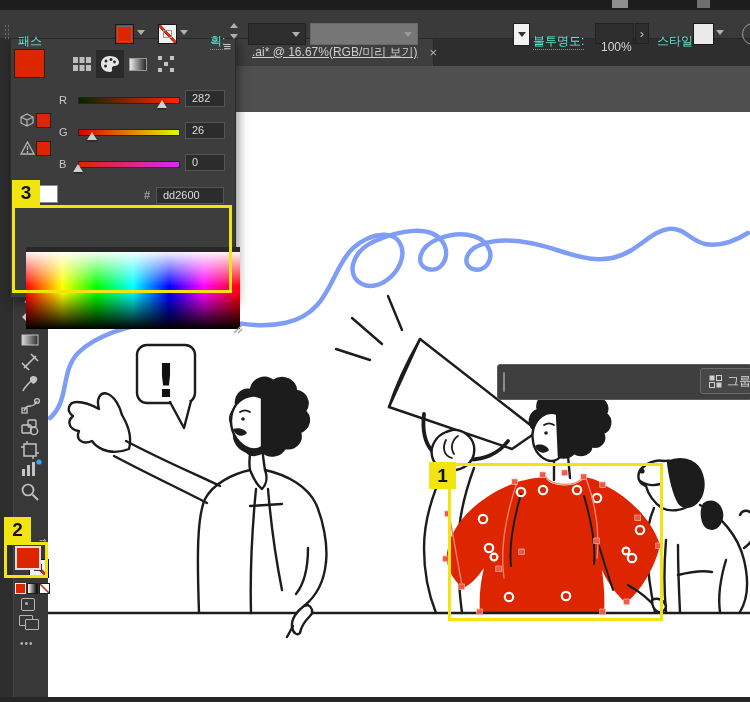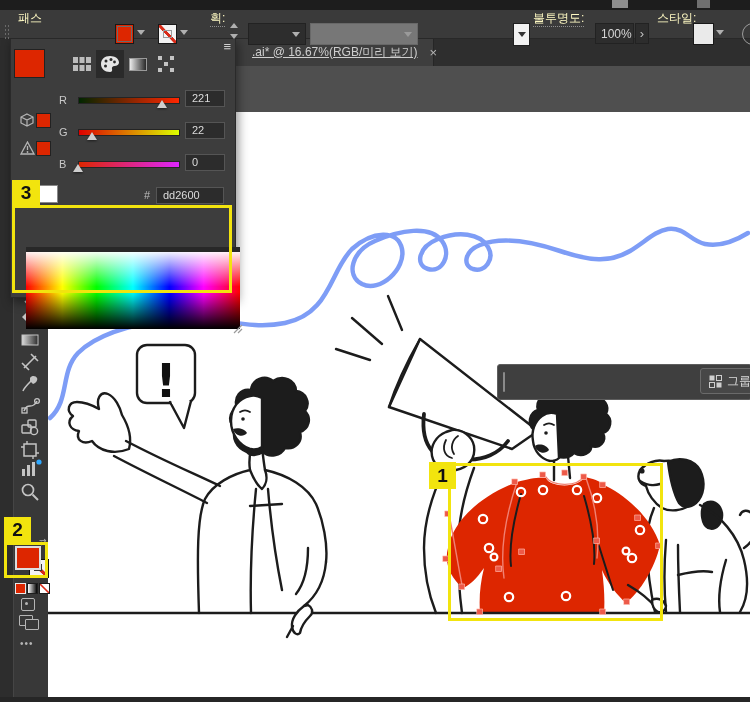--- a/index.html
+++ b/index.html
@@ -6,21 +6,21 @@
   #app{position:relative;width:750px;height:702px;overflow:hidden;
        font-family:"Liberation Sans","DejaVu Sans",sans-serif;
        -webkit-font-smoothing:antialiased;background:#fff;}
   .abs{position:absolute;}
   
   #top-strip{left:0;top:0;width:750px;height:10px;background:#1d1d1d;z-index:20;}
   .top-mark{top:0;height:8px;background:#8f8f8f;}
   
   #control-bar{left:0;top:10px;width:750px;height:28px;background:#3a3a3a;
                border-bottom:1px solid #282828;z-index:20;color:#bdbdbd;font-size:12px;}
-  .cb-label{top:0;color:#fef9c3;white-space:nowrap;}
+  .cb-label{top:23px;color:#5eead4;white-space:nowrap;}
   .dotted-u{border-bottom:1px dotted #8f8f8f;padding-bottom:1px;}
   .chev{width:0;height:0;border-left:4px solid transparent;border-right:4px solid transparent;
         border-top:5px solid #b0b0b0;}
   .chev-up{width:0;height:0;border-left:4px solid transparent;border-right:4px solid transparent;
         border-bottom:5px solid #b0b0b0;}
   #cb-grip{left:5px;top:15px;width:4px;height:16px;
      background:repeating-linear-gradient(to bottom,#6a6a6a 0 2px,transparent 2px 4px),
                 repeating-linear-gradient(to bottom,#6a6a6a 0 2px,transparent 2px 4px);
      background-size:1px 100%,1px 100%;background-position:0 0,3px 0;background-repeat:no-repeat;}
   #cb-fill{left:115px;top:14px;width:17px;height:18px;border:1px solid #181818;
@@ -31,21 +31,21 @@
   #cb-stroke .hole{position:absolute;left:4px;top:5px;width:7px;height:6px;border:1px solid #9a9a9a;}
   .dd{background:#2d2d2d;border:1px solid #222;height:20px;}
   .dd-dis{background:#777777;border:1px solid #686868;height:20px;}
   #cb-brush{left:422px;top:13px;width:90px;height:21px;background:#f2f2f2;border:1px solid #1f1f1f;
             color:#111;display:flex;align-items:center;}
   #cb-brush .line{width:48px;height:2.5px;background:#111;margin:0 6px 0 6px;}
   #cb-brush-chev{left:513px;top:13px;width:15px;height:21px;background:#f2f2f2;border:1px solid #1f1f1f;
             display:flex;align-items:center;justify-content:center;}
   #cb-brush-chev .chev{border-top-color:#333;}
   #cb-opacity{left:595px;top:13px;width:39px;height:21px;color:#d6d6d6;
-              padding:3px 0 0 5px;box-sizing:border-box;}
+              padding:16px 0 0 5px;box-sizing:border-box;}
   #cb-op-exp{left:635px;top:13px;width:14px;height:21px;color:#c0c0c0;text-align:center;
              padding-top:2px;box-sizing:border-box;font-size:13px;}
   #cb-style-swatch{left:693px;top:13px;width:19px;height:20px;background:#eaeaea;border:1px solid #181818;}
   #cb-circle{left:742px;top:13px;width:20px;height:20px;border:1.5px solid #9c9c9c;border-radius:50%;}
   
   #tab-bar{left:48px;top:38px;width:702px;height:28px;background:#2e2e2e;z-index:4;}
   #doc-tab{left:232px;top:38px;width:201px;height:28px;background:#3e3e3e;z-index:5;
            color:#cfcfcf;font-size:12px;display:flex;align-items:center;border-right:1px solid #262626;}
   #doc-tab .title{margin-left:20px;white-space:nowrap;text-decoration:underline;}
   #doc-tab .close{margin-left:12px;color:#b5b5b5;font-size:13px;}
@@ -465,26 +465,26 @@
           <path d="M7.5,1 L14,13 L1,13 Z" fill="none" stroke="#b5b5b5" stroke-width="1.3"></path>
           <path d="M7.5,5 L7.5,9" stroke="#b5b5b5" stroke-width="1.3"></path>
           <circle cx="7.5" cy="11" r="0.9" fill="#b5b5b5"></circle>
         </svg>
     </div>
     <div class="abs" style="left:25px;top:102px;width:13px;height:13px;background:#dd2600;border:1px solid #222;"></div>
 
     <div class="abs cp-chan-label" style="top:55px;">R</div>
     <div class="abs cp-track" style="top:58px;background:linear-gradient(to right,rgb(0,38,0),rgb(160,38,0) 60%,rgb(255,38,0));"></div>
     <div class="abs cp-thumb" style="left:146px;top:61px;"></div>
-    <div class="abs cp-val" style="top:51px;">221</div>
+    <div class="abs cp-val" style="top:51px;">282</div>
 
     <div class="abs cp-chan-label" style="top:87px;">G</div>
     <div class="abs cp-track" style="top:90px;background:linear-gradient(to right,rgb(221,0,0),rgb(221,255,0));"></div>
     <div class="abs cp-thumb" style="left:76px;top:93px;"></div>
-    <div class="abs cp-val" style="top:83px;">22</div>
+    <div class="abs cp-val" style="top:83px;">26</div>
 
     <div class="abs cp-chan-label" style="top:119px;">B</div>
     <div class="abs cp-track" style="top:122px;background:linear-gradient(to right,rgb(221,38,0),rgb(221,38,255));"></div>
     <div class="abs cp-thumb" style="left:62px;top:125px;"></div>
     <div class="abs cp-val" style="top:115px;">0</div>
 
     <div class="abs" style="left:133px;top:150px;color:#bdbdbd;">#</div>
     <div id="cp-hex-field" class="abs">dd2600</div>
     <div id="cp-white-chip" class="abs"></div>
 

